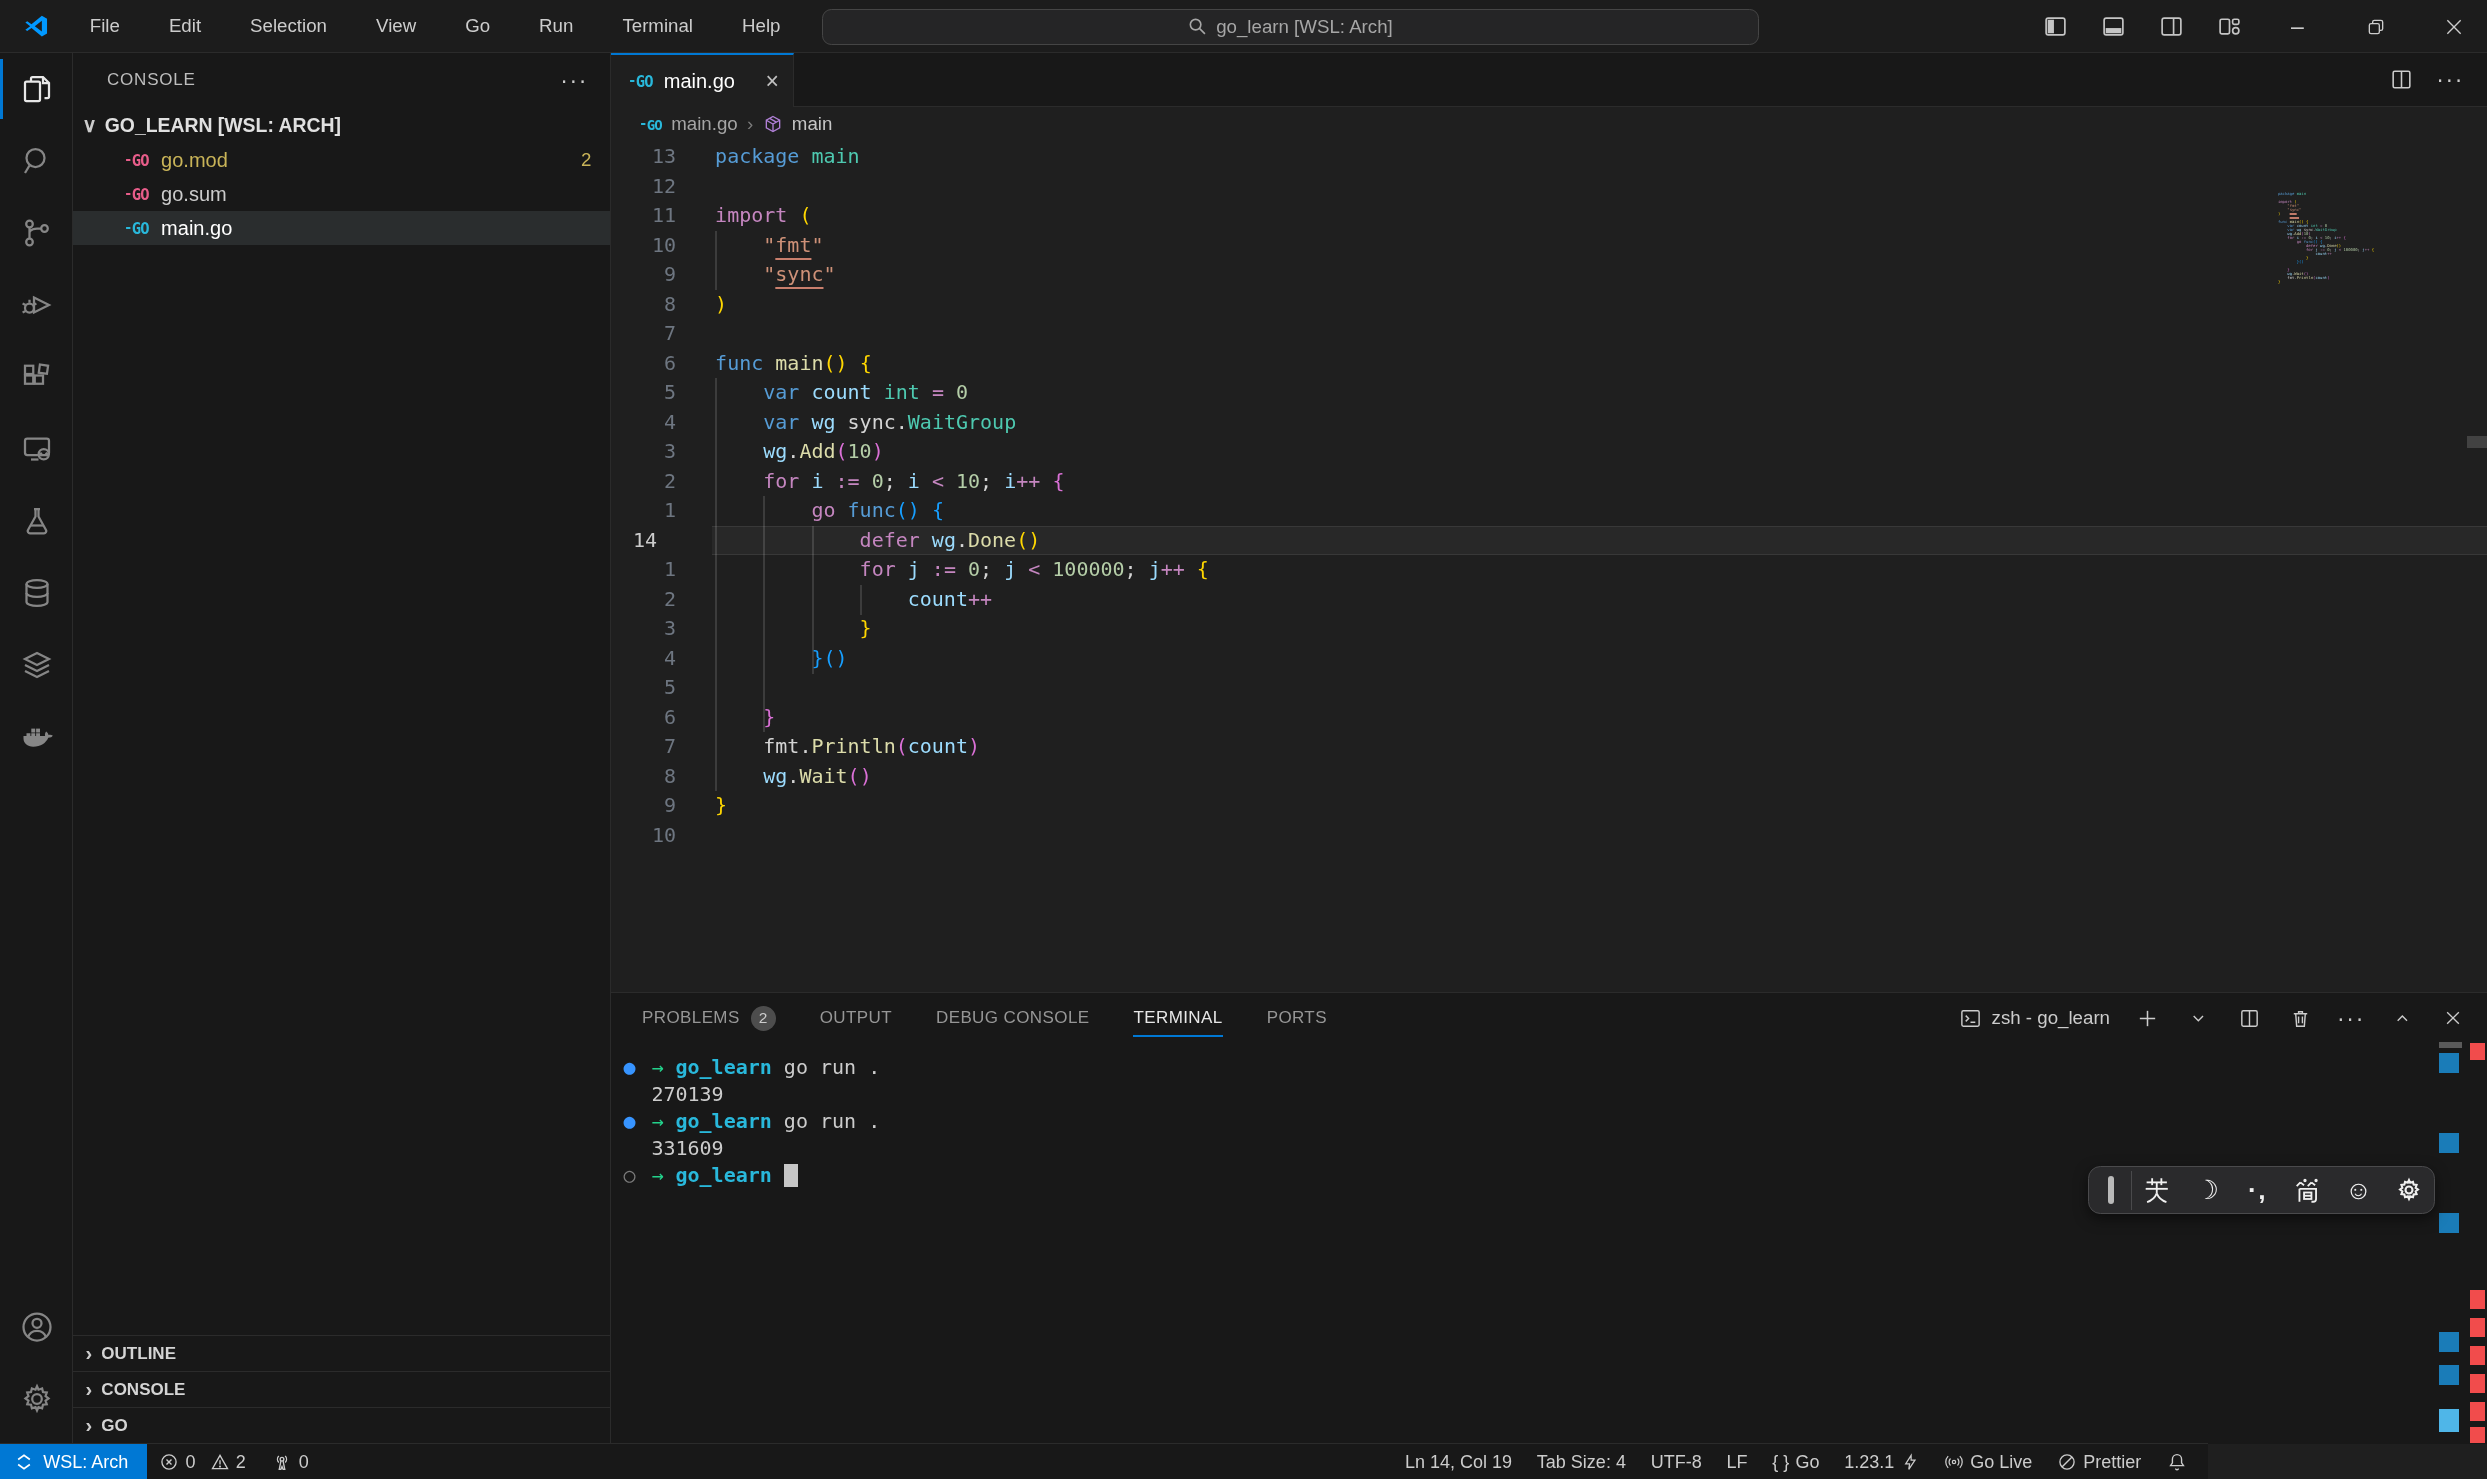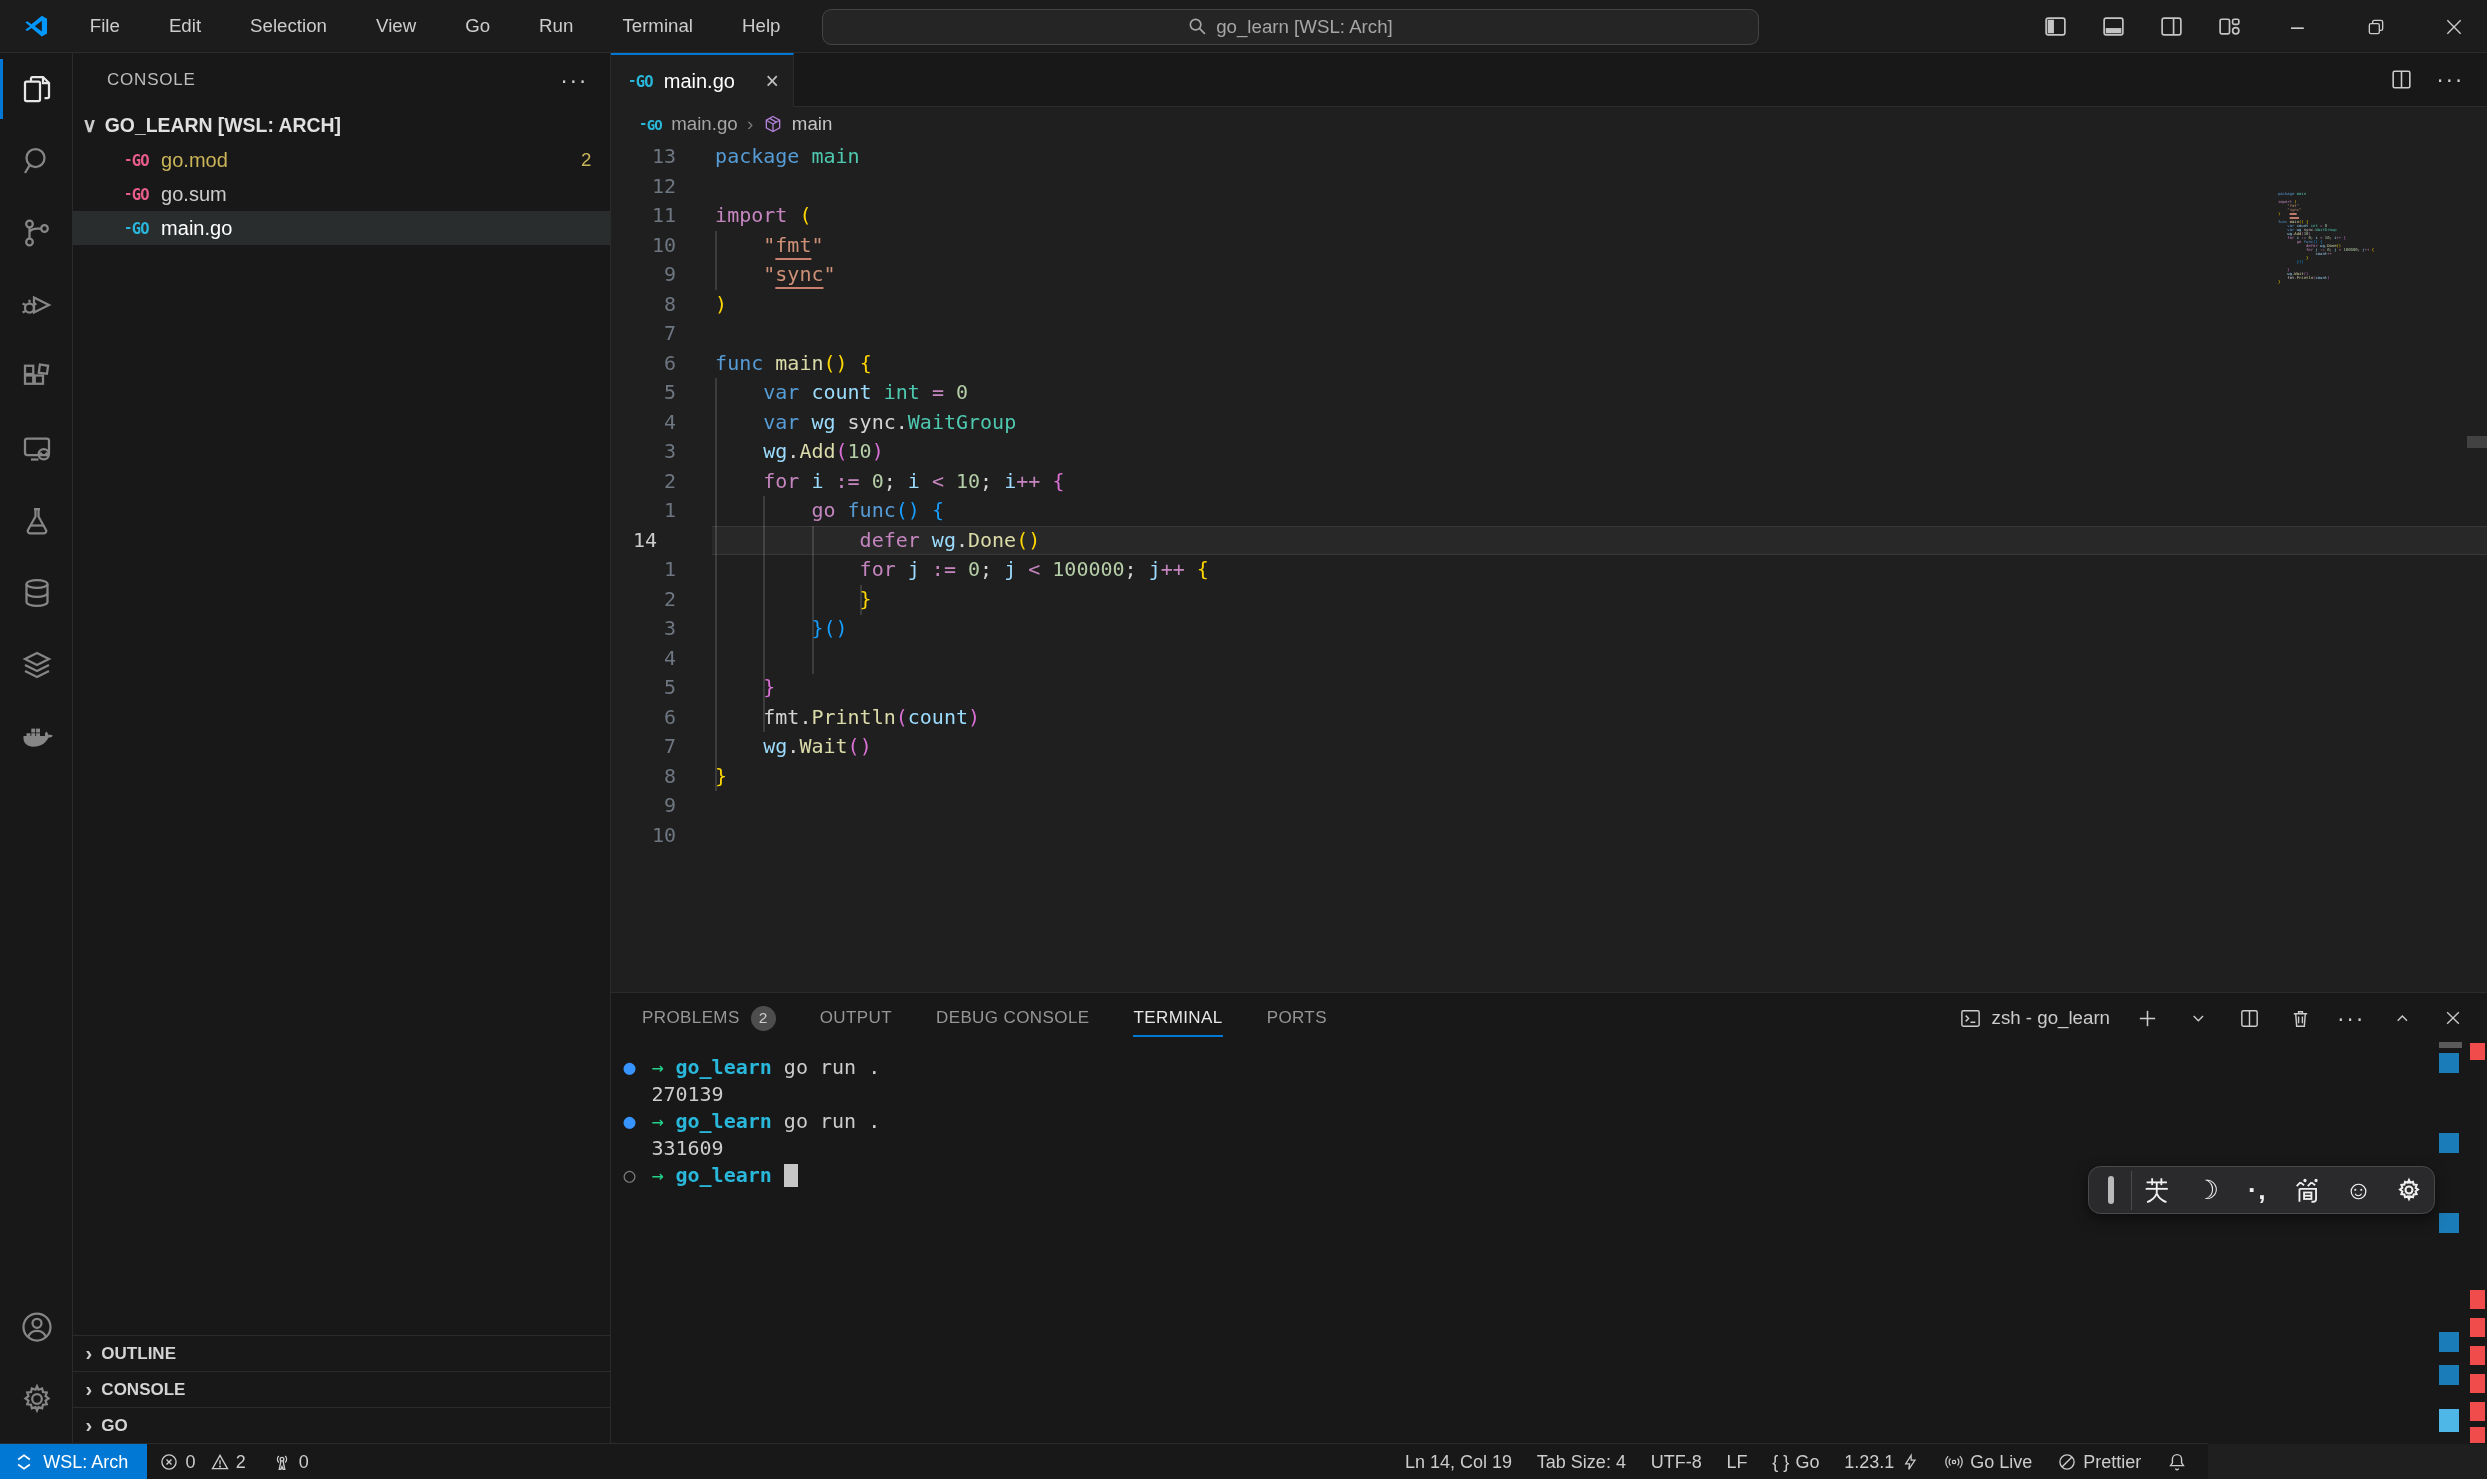--- a/index.html
+++ b/index.html
@@ -372,20 +372,21 @@
         <div class="cl"><span class="tok-b1">)</span></div>
         <div class="cl"></div>
         <div class="cl"><span class="tok-kw">func</span><span class="tok-fg"> </span><span class="tok-fn">main</span><span class="tok-b1">(</span><span class="tok-b1">)</span><span class="tok-fg"> </span><span class="tok-b1">{</span></div>
         <div class="cl"><span class="tok-fg">    </span><span class="tok-kw">var</span><span class="tok-fg"> </span><span class="tok-var">count</span><span class="tok-fg"> </span><span class="tok-type">int</span><span class="tok-fg"> </span><span class="tok-ctrl">=</span><span class="tok-fg"> </span><span class="tok-num">0</span></div>
         <div class="cl"><span class="tok-fg">    </span><span class="tok-kw">var</span><span class="tok-fg"> </span><span class="tok-var">wg</span><span class="tok-fg"> </span><span class="tok-fg">sync</span><span class="tok-fg">.</span><span class="tok-type">WaitGroup</span></div>
         <div class="cl"><span class="tok-fg">    </span><span class="tok-var">wg</span><span class="tok-fg">.</span><span class="tok-fn">Add</span><span class="tok-b2">(</span><span class="tok-num">10</span><span class="tok-b2">)</span></div>
         <div class="cl"><span class="tok-fg">    </span><span class="tok-ctrl">for</span><span class="tok-fg"> </span><span class="tok-var">i</span><span class="tok-fg"> </span><span class="tok-ctrl">:=</span><span class="tok-fg"> </span><span class="tok-num">0</span><span class="tok-fg">; </span><span class="tok-var">i</span><span class="tok-fg"> </span><span class="tok-ctrl">&lt;</span><span class="tok-fg"> </span><span class="tok-num">10</span><span class="tok-fg">; </span><span class="tok-var">i</span><span class="tok-ctrl">++</span><span class="tok-fg"> </span><span class="tok-b2">{</span></div>
         <div class="cl"><span class="tok-fg">        </span><span class="tok-ctrl">go</span><span class="tok-fg"> </span><span class="tok-kw">func</span><span class="tok-b3">(</span><span class="tok-b3">)</span><span class="tok-fg"> </span><span class="tok-b3">{</span></div>
         <div class="cl current"><span class="tok-fg">            </span><span class="tok-ctrl">defer</span><span class="tok-fg"> </span><span class="tok-var">wg</span><span class="tok-fg">.</span><span class="tok-fn">Done</span><span class="tok-b1">(</span><span class="tok-b1">)</span></div>
         <div class="cl"><span class="tok-fg">            </span><span class="tok-ctrl">for</span><span class="tok-fg"> </span><span class="tok-var">j</span><span class="tok-fg"> </span><span class="tok-ctrl">:=</span><span class="tok-fg"> </span><span class="tok-num">0</span><span class="tok-fg">; </span><span class="tok-var">j</span><span class="tok-fg"> </span><span class="tok-ctrl">&lt;</span><span class="tok-fg"> </span><span class="tok-num">100000</span><span class="tok-fg">; </span><span class="tok-var">j</span><span class="tok-ctrl">++</span><span class="tok-fg"> </span><span class="tok-b1">{</span></div>
+        <div class="cl"><span class="tok-fg">                </span><span class="tok-var">count</span><span class="tok-ctrl">++</span></div>
         <div class="cl"><span class="tok-fg">            </span><span class="tok-b1">}</span></div>
         <div class="cl"><span class="tok-fg">        </span><span class="tok-b3">}</span><span class="tok-b3">(</span><span class="tok-b3">)</span></div>
         <div class="cl"></div>
         <div class="cl"><span class="tok-fg">    </span><span class="tok-b2">}</span></div>
         <div class="cl"><span class="tok-fg">    </span><span class="tok-fg">fmt</span><span class="tok-fg">.</span><span class="tok-fn">Println</span><span class="tok-b2">(</span><span class="tok-var">count</span><span class="tok-b2">)</span></div>
         <div class="cl"><span class="tok-fg">    </span><span class="tok-var">wg</span><span class="tok-fg">.</span><span class="tok-fn">Wait</span><span class="tok-b2">(</span><span class="tok-b2">)</span></div>
         <div class="cl"><span class="tok-b1">}</span></div>
         <div class="cl"></div>
       </div>
     <div id="minimap"><div class="cl"><span class="tok-kw">package</span><span class="tok-fg"> </span><span class="tok-type">main</span></div><div class="cl"></div><div class="cl"><span class="tok-ctrl">import</span><span class="tok-fg"> </span><span class="tok-b1">(</span></div><div class="cl"><span class="tok-str">    "</span><span class="tok-stru">fmt</span><span class="tok-str">"</span></div><div class="cl"><span class="tok-str">    "</span><span class="tok-stru">sync</span><span class="tok-str">"</span></div><div class="cl"><span class="tok-b1">)</span></div><div class="cl"></div><div class="cl"><span class="tok-kw">func</span><span class="tok-fg"> </span><span class="tok-fn">main</span><span class="tok-b1">(</span><span class="tok-b1">)</span><span class="tok-fg"> </span><span class="tok-b1">{</span></div><div class="cl"><span class="tok-fg">    </span><span class="tok-kw">var</span><span class="tok-fg"> </span><span class="tok-var">count</span><span class="tok-fg"> </span><span class="tok-type">int</span><span class="tok-fg"> </span><span class="tok-ctrl">=</span><span class="tok-fg"> </span><span class="tok-num">0</span></div><div class="cl"><span class="tok-fg">    </span><span class="tok-kw">var</span><span class="tok-fg"> </span><span class="tok-var">wg</span><span class="tok-fg"> </span><span class="tok-fg">sync</span><span class="tok-fg">.</span><span class="tok-type">WaitGroup</span></div><div class="cl"><span class="tok-fg">    </span><span class="tok-var">wg</span><span class="tok-fg">.</span><span class="tok-fn">Add</span><span class="tok-b2">(</span><span class="tok-num">10</span><span class="tok-b2">)</span></div><div class="cl"><span class="tok-fg">    </span><span class="tok-ctrl">for</span><span class="tok-fg"> </span><span class="tok-var">i</span><span class="tok-fg"> </span><span class="tok-ctrl">:=</span><span class="tok-fg"> </span><span class="tok-num">0</span><span class="tok-fg">; </span><span class="tok-var">i</span><span class="tok-fg"> </span><span class="tok-ctrl">&lt;</span><span class="tok-fg"> </span><span class="tok-num">10</span><span class="tok-fg">; </span><span class="tok-var">i</span><span class="tok-ctrl">++</span><span class="tok-fg"> </span><span class="tok-b2">{</span></div><div class="cl"><span class="tok-fg">        </span><span class="tok-ctrl">go</span><span class="tok-fg"> </span><span class="tok-kw">func</span><span class="tok-b3">(</span><span class="tok-b3">)</span><span class="tok-fg"> </span><span class="tok-b3">{</span></div><div class="cl"><span class="tok-fg">            </span><span class="tok-ctrl">defer</span><span class="tok-fg"> </span><span class="tok-var">wg</span><span class="tok-fg">.</span><span class="tok-fn">Done</span><span class="tok-b1">(</span><span class="tok-b1">)</span></div><div class="cl"><span class="tok-fg">            </span><span class="tok-ctrl">for</span><span class="tok-fg"> </span><span class="tok-var">j</span><span class="tok-fg"> </span><span class="tok-ctrl">:=</span><span class="tok-fg"> </span><span class="tok-num">0</span><span class="tok-fg">; </span><span class="tok-var">j</span><span class="tok-fg"> </span><span class="tok-ctrl">&lt;</span><span class="tok-fg"> </span><span class="tok-num">100000</span><span class="tok-fg">; </span><span class="tok-var">j</span><span class="tok-ctrl">++</span><span class="tok-fg"> </span><span class="tok-b1">{</span></div><div class="cl"><span class="tok-fg">                </span><span class="tok-var">count</span><span class="tok-ctrl">++</span></div><div class="cl"><span class="tok-fg">            </span><span class="tok-b1">}</span></div><div class="cl"><span class="tok-fg">        </span><span class="tok-b3">}</span><span class="tok-b3">(</span><span class="tok-b3">)</span></div><div class="cl"></div><div class="cl"><span class="tok-fg">    </span><span class="tok-b2">}</span></div><div class="cl"><span class="tok-fg">    </span><span class="tok-var">wg</span><span class="tok-fg">.</span><span class="tok-fn">Wait</span><span class="tok-b2">(</span><span class="tok-b2">)</span></div><div class="cl"><span class="tok-fg">    </span><span class="tok-fg">fmt</span><span class="tok-fg">.</span><span class="tok-fn">Println</span><span class="tok-b2">(</span><span class="tok-var">count</span><span class="tok-b2">)</span></div><div class="cl"><span class="tok-b1">}</span></div><div class="cl"></div></div>

